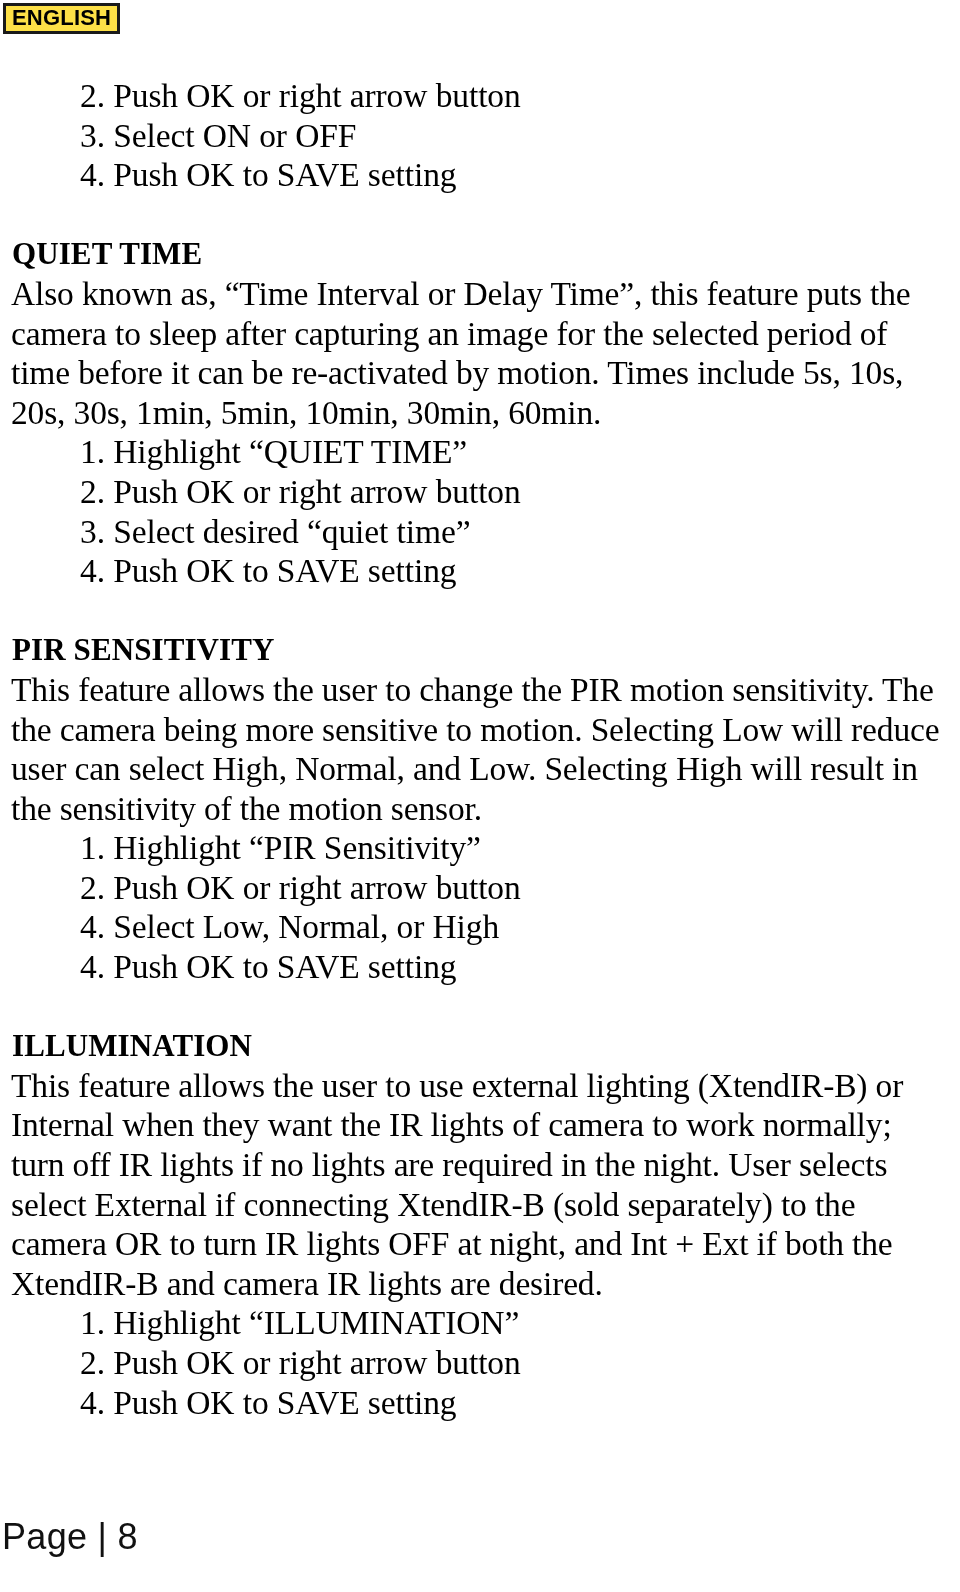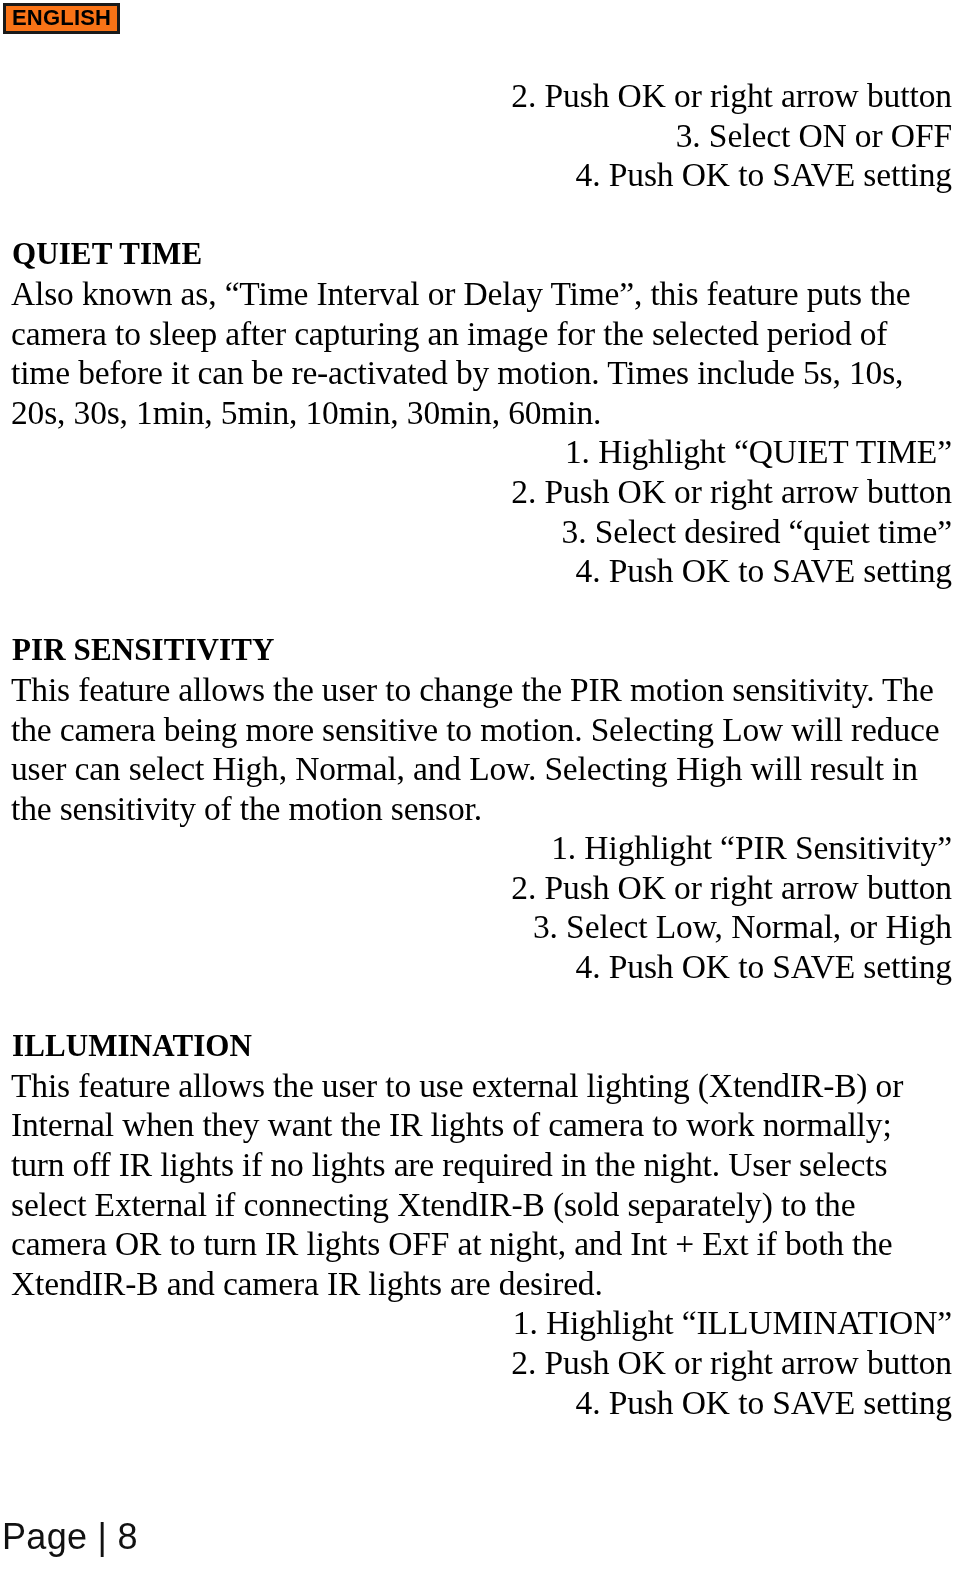--- a/index.html
+++ b/index.html
@@ -15,21 +15,21 @@
     color: #000000;
     overflow: hidden;
   }
 
   
   #lang-badge {
     position: absolute;
     left: 3px;
     top: 3px;
     border: 3px solid #1a1a1a;
-    background: #f97316;
+    background: #fde047;
     padding: 1px 6px 2px 6px;
     font-family: "Liberation Sans", "DejaVu Sans", sans-serif;
     font-weight: bold;
     font-size: 22px;
     letter-spacing: 0.2px;
     line-height: 1.0;
     color: #000;
   }
 
   
@@ -57,21 +57,20 @@
     margin: 0;
     padding-left: 12px;
     letter-spacing: 0.1px;
   }
 
   
   ol.steps {
     list-style: none;
     margin: 0;
     padding: 0 0 0 80px;
-    text-align: right;
   }
   ol.steps li {
     font-size: 33.5px;
     line-height: 39.6px;
     letter-spacing: -0.1px;
     white-space: nowrap;
   }
 
   
   .gap {
@@ -128,21 +127,21 @@
     <h2 class="heading">PIR SENSITIVITY</h2>
     <div class="body-para">
       <div>This feature allows the user to change the PIR motion sensitivity. The</div>
       <div>the camera being more sensitive to motion. Selecting Low will reduce</div>
       <div>user can select High, Normal, and Low. Selecting High will result in</div>
       <div>the sensitivity of the motion sensor.</div>
     </div>
     <ol class="steps">
       <li>1. Highlight “PIR Sensitivity”</li>
       <li>2. Push OK or right arrow button</li>
-      <li>3. Select Low, Normal, or High</li>
+      <li>4. Select Low, Normal, or High</li>
       <li>4. Push OK to SAVE setting</li>
     </ol>
   </section>
 
   <div class="gap"></div>
 
   <section>
     <h2 class="heading">ILLUMINATION</h2>
     <div class="body-para">
       <div>This feature allows the user to use external lighting (XtendIR-B) or</div>

